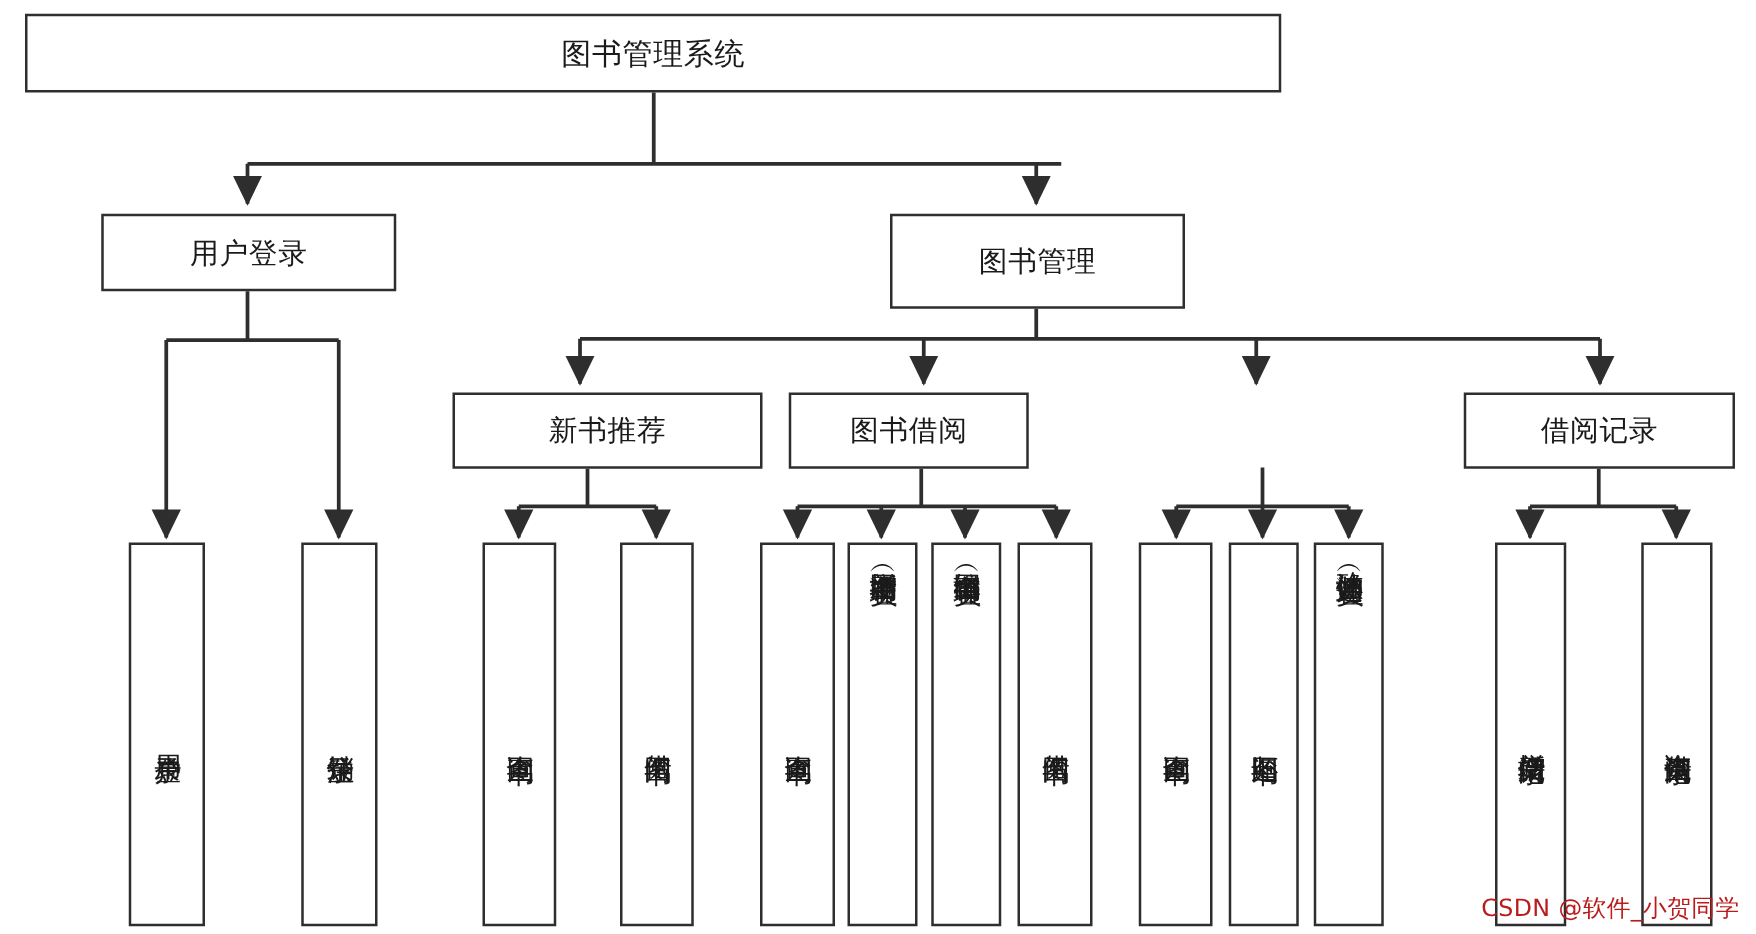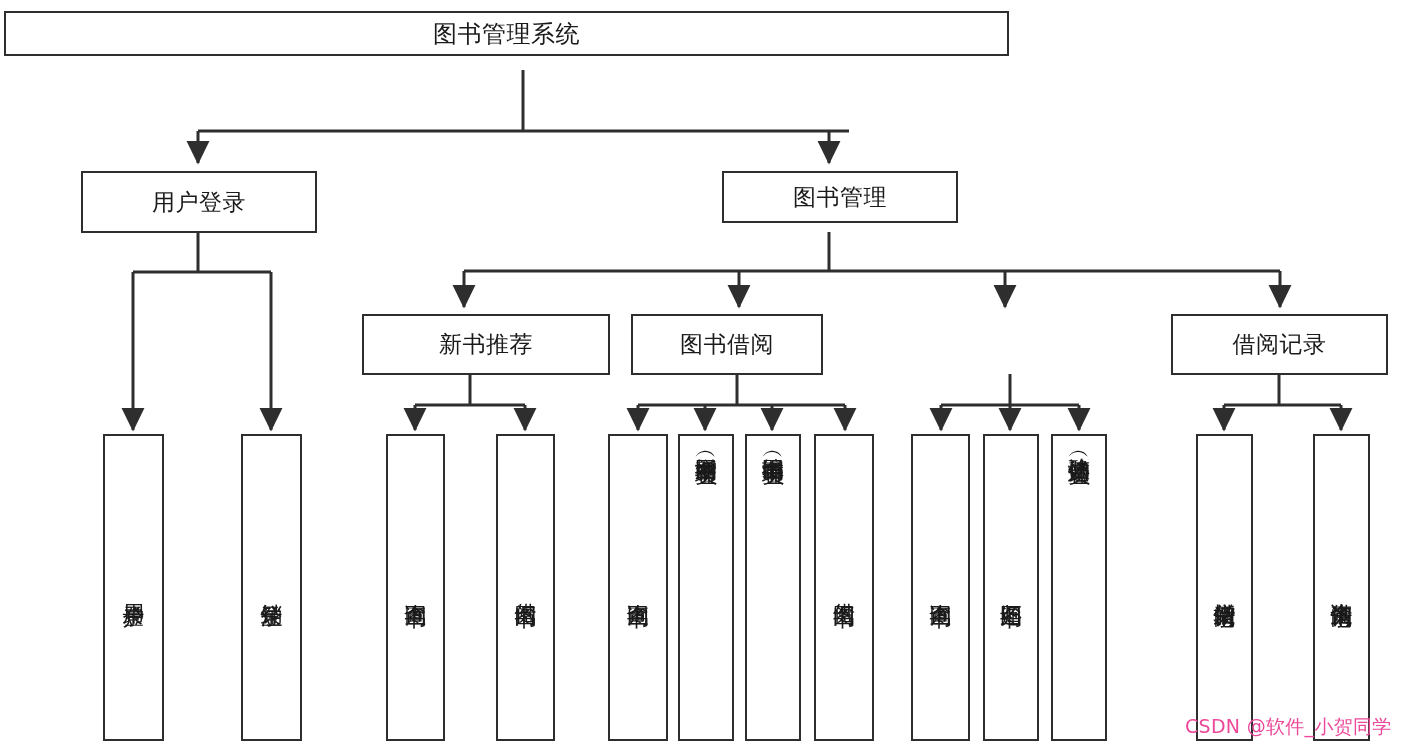--- a/index.html
+++ b/index.html
@@ -66,21 +66,21 @@
   }
   .node.leaf.top-aligned .leaf-inner {
     align-items: flex-start;
     padding-top: 4px;
   }
   #watermark {
     position: absolute;
     left: 1185px;
     top: 714px;
     font-size: 19px;
-    color: #ec4899;
+    color: #b91c1c;
     white-space: nowrap;
     letter-spacing: 0.3px;
   }
 </style>
 </head>
 <body>
 
 <div id="diagram-root">
 
   <svg class="edges" viewBox="0 0 1405 747" xmlns="http://www.w3.org/2000/svg">
@@ -126,28 +126,28 @@
       <path d="M1010,405 L1010,430" marker-end="url(#arrowhead)"></path>
       <path d="M1079,405 L1079,430" marker-end="url(#arrowhead)"></path>
 
       <path d="M1279,374 L1279,405"></path>
       <path d="M1224,405 L1341,405"></path>
       <path d="M1224,405 L1224,430" marker-end="url(#arrowhead)"></path>
       <path d="M1341,405 L1341,430" marker-end="url(#arrowhead)"></path>
     </g>
   </svg>
 
-  <div class="node horizontal root" style="left:4px; top:11px; width:1005px; height:45px;">
+  <div class="node horizontal root" style="left:20px; top:11px; width:1005px; height:63px;">
     <span>图书管理系统</span>
   </div>
 
   <div class="node horizontal" style="left:81px; top:171px; width:236px; height:62px;">
     <span>用户登录</span>
   </div>
-  <div class="node horizontal" style="left:712px; top:171px; width:236px; height:52px;margin-left:10px;">
+  <div class="node horizontal" style="left:712px; top:171px; width:236px; height:76px;">
     <span>图书管理</span>
   </div>
 
   <div class="node horizontal" style="left:362px; top:314px; width:248px; height:61px;">
     <span>新书推荐</span>
   </div>
   <div class="node horizontal" style="left:631px; top:314px; width:192px; height:61px;">
     <span>图书借阅</span>
   </div>
   <div class="node horizontal" style="left:1171px; top:314px; width:217px; height:61px;text-align:center;">

